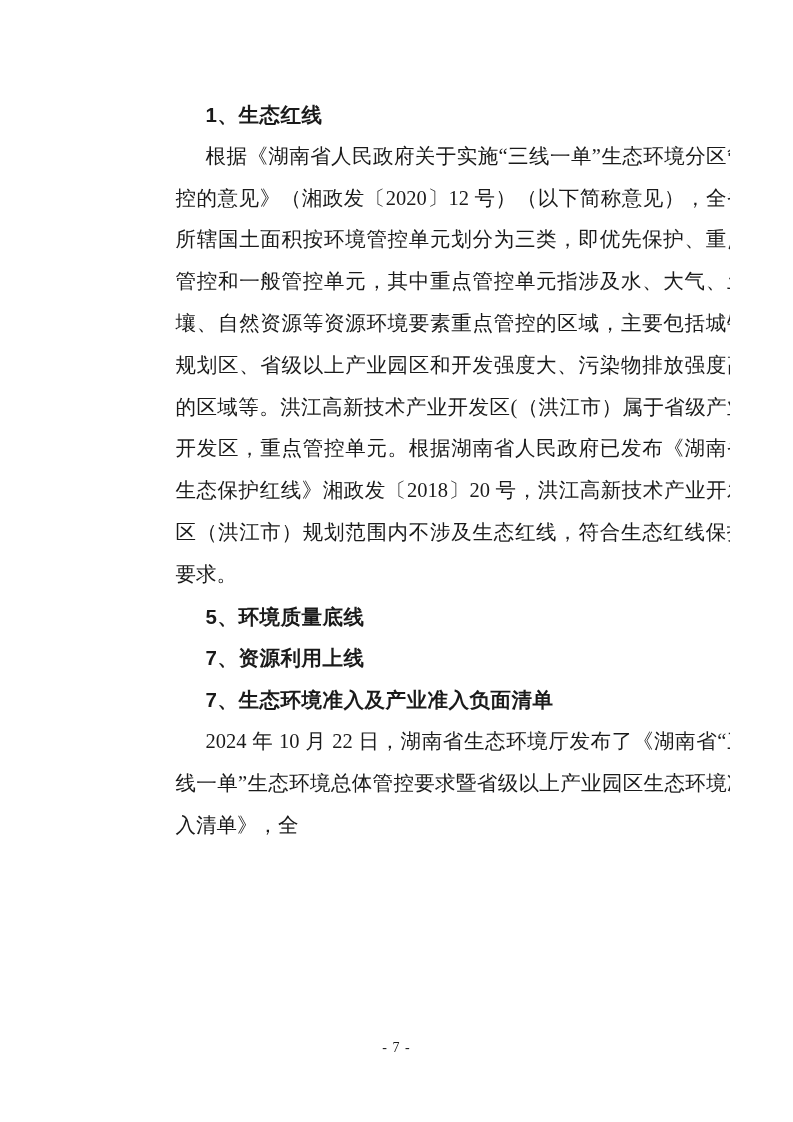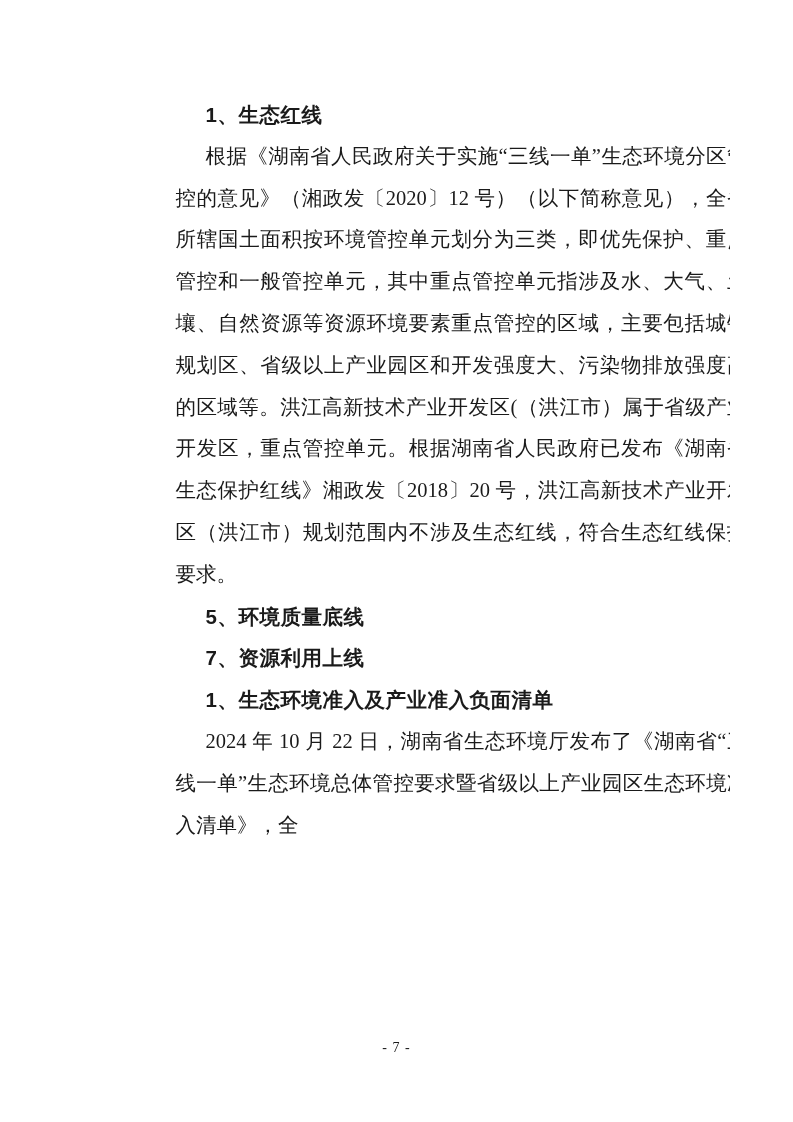--- a/index.html
+++ b/index.html
@@ -54,19 +54,19 @@
 <div class="page">
   <div class="content">
 
     <div class="section-heading">1、生态红线</div>
     <div class="section-body">根据《湖南省人民政府关于实施“三线一单”生态环境分区管控的意见》（湘政发〔2020〕12 号）（以下简称意见），全省所辖国土面积按环境管控单元划分为三类，即优先保护、重点管控和一般管控单元，其中重点管控单元指涉及水、大气、土壤、自然资源等资源环境要素重点管控的区域，主要包括城镇规划区、省级以上产业园区和开发强度大、污染物排放强度高的区域等。洪江高新技术产业开发区(（洪江市）属于省级产业开发区，重点管控单元。根据湖南省人民政府已发布《湖南省生态保护红线》湘政发〔2018〕20 号，洪江高新技术产业开发区（洪江市）规划范围内不涉及生态红线，符合生态红线保护要求。</div>
 
     <div class="section-heading">5、环境质量底线</div>
 
     <div class="section-heading">7、资源利用上线</div>
 
-    <div class="section-heading">1、生态环境准入及产业准入负面清单</div>
+    <div class="section-heading">7、生态环境准入及产业准入负面清单</div>
     <div class="section-body">2024 年 10 月 22 日，湖南省生态环境厅发布了《湖南省“三线一单”生态环境总体管控要求暨省级以上产业园区生态环境准入清单》，全</div>
 
   </div>
 
   <div class="page-footer">- 7 -</div>
 </div>
 
 </body></html>

